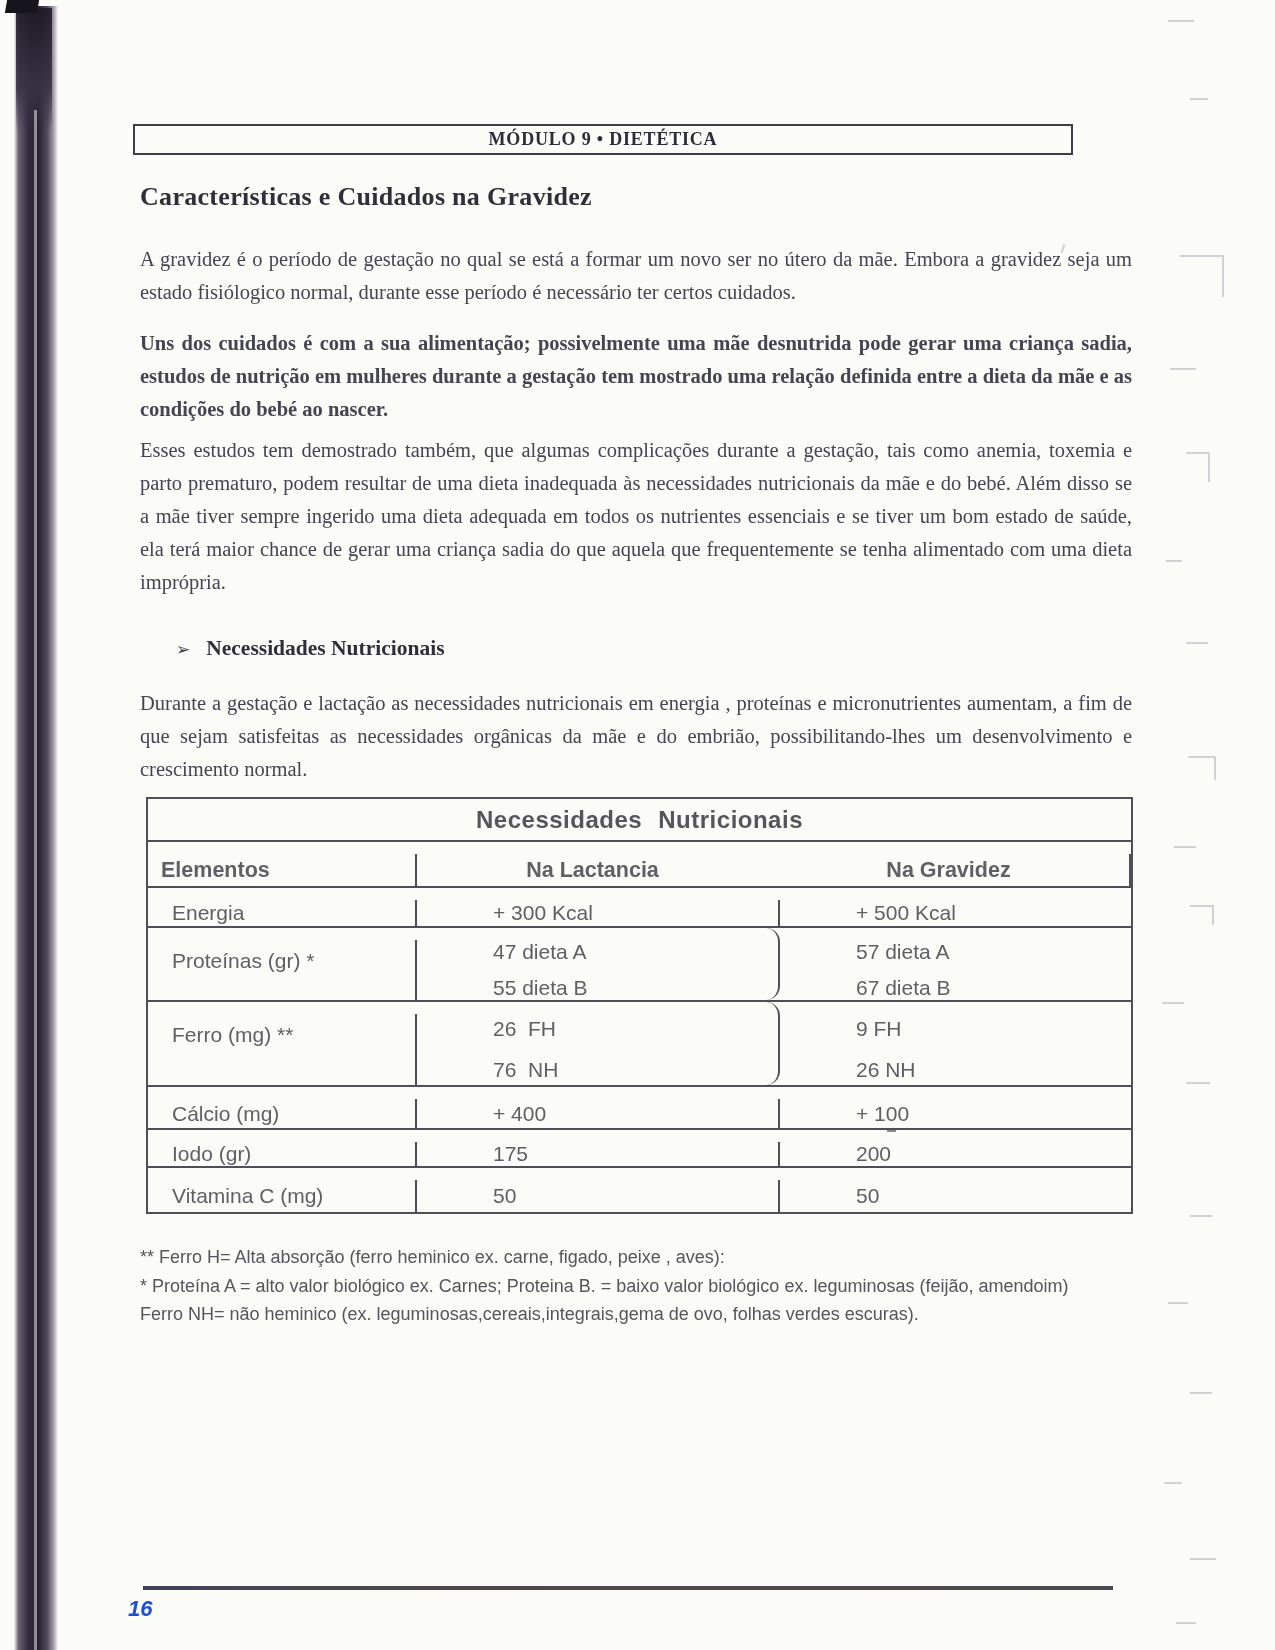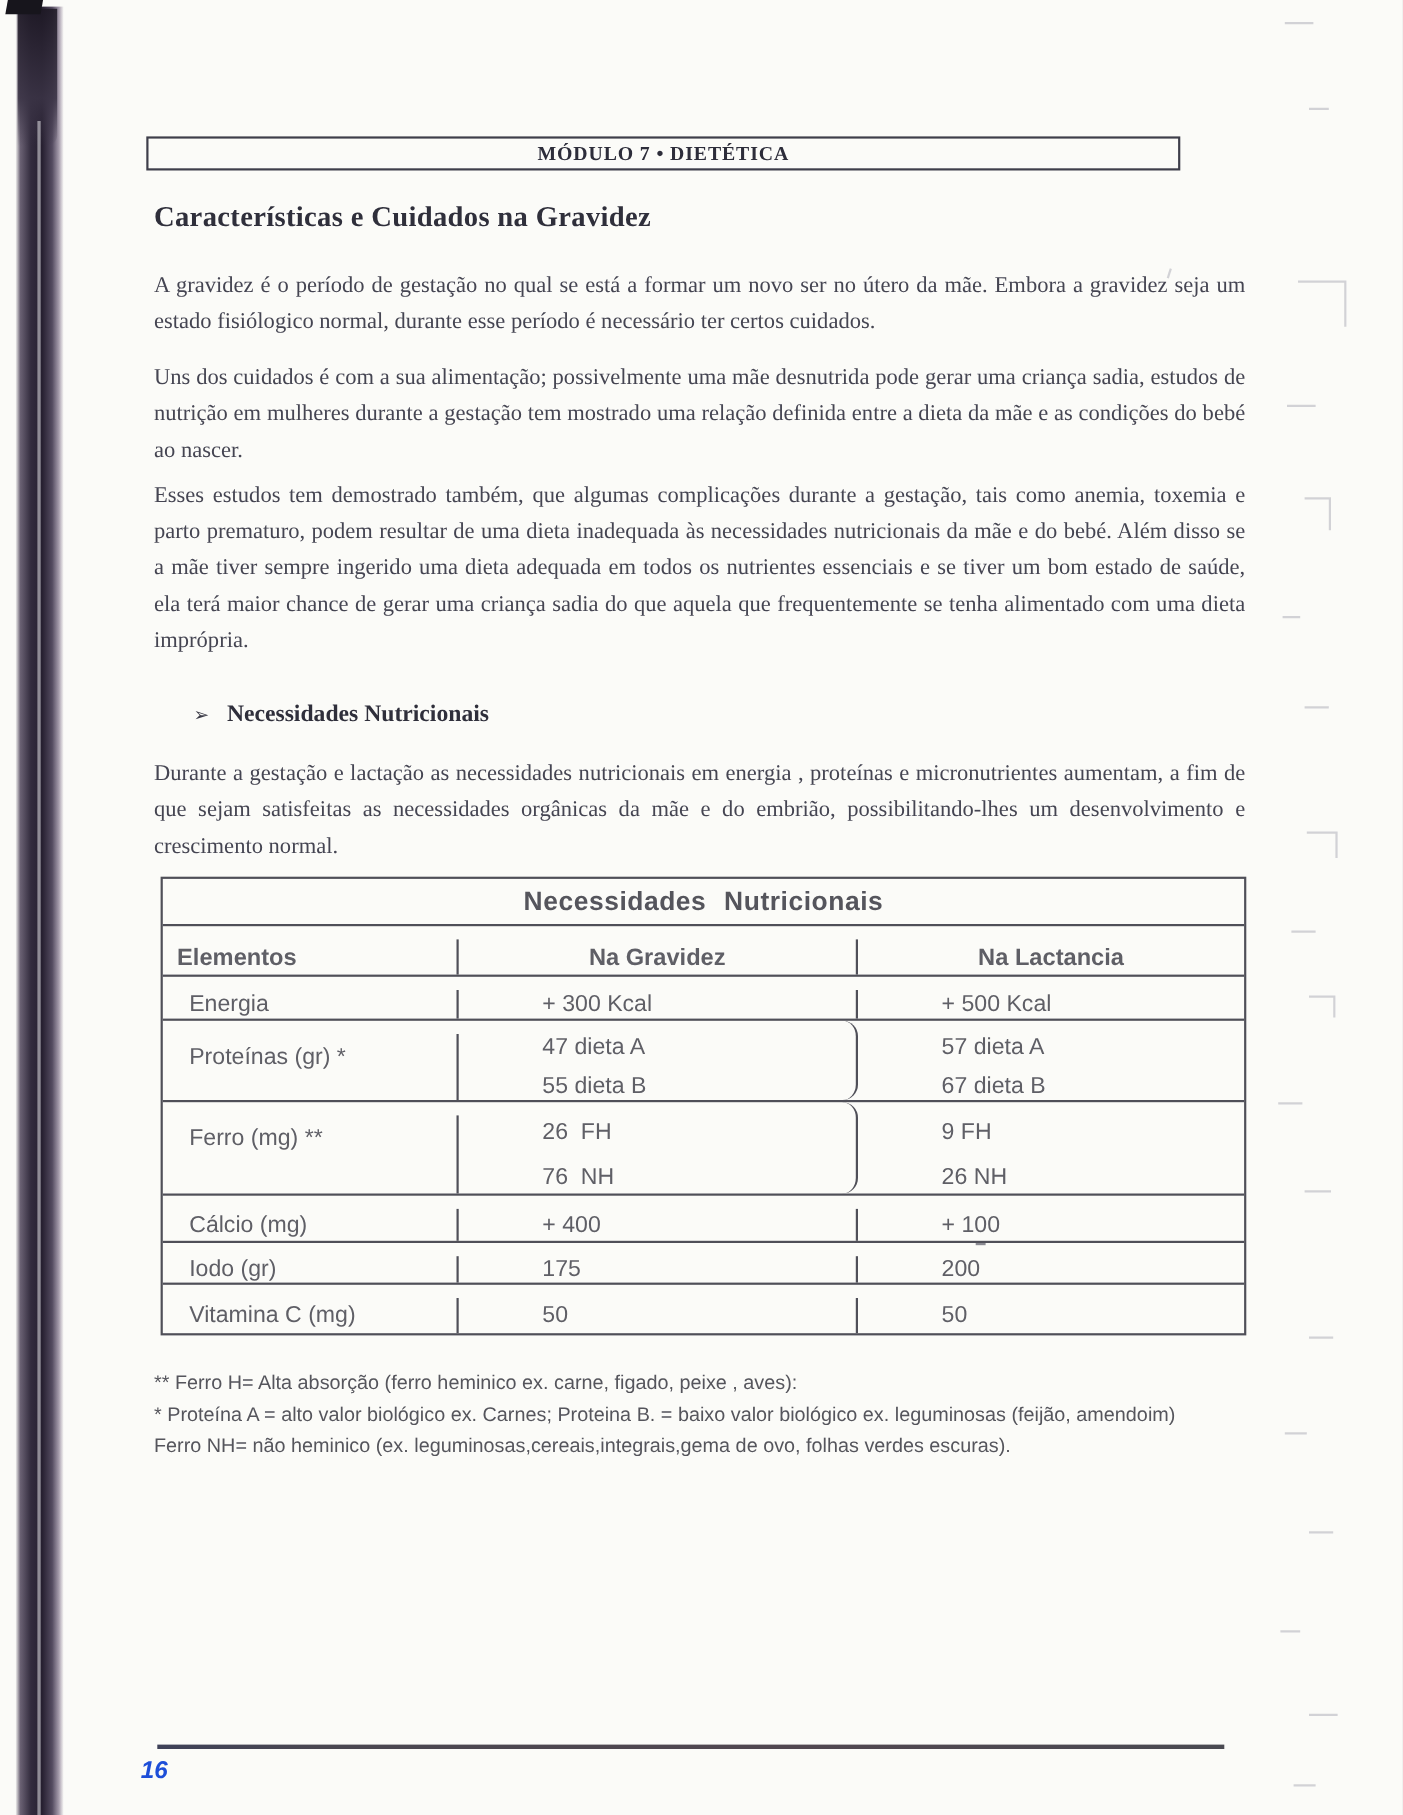--- a/index.html
+++ b/index.html
@@ -54,21 +54,21 @@
   .doc-title{
     position:absolute;left:140px;top:182px;
     font-weight:bold;font-size:26px;color:var(--title-text);letter-spacing:.3px;
   }
   .para{
     position:absolute;left:140px;width:992px;
     font-size:20.5px;line-height:33px;color:var(--body-text);
     text-align:justify;
   }
   .p1{top:243px;}
-  .p2{top:327px;}
+  .p2{top:327px;font-weight:bold;}
   .p3{top:434px;}
   .p4{top:687px;}
   .section-heading{
     position:absolute;left:176px;top:636px;
     display:flex;align-items:baseline;gap:16px;
   }
   .section-heading .arrow{font-size:17px;color:#3a3a46;}
   .section-heading .txt{font-weight:bold;font-size:21.5px;color:var(--title-text);}
   
   .ntable{
@@ -143,43 +143,43 @@
   <div class="ghost g-dash" style="left:1162px;top:1002px;width:22px;"></div>
   <div class="ghost g-dash" style="left:1186px;top:1082px;width:24px;"></div>
   <div class="ghost g-dash" style="left:1190px;top:1215px;width:22px;"></div>
   <div class="ghost g-dash" style="left:1168px;top:1302px;width:20px;"></div>
   <div class="ghost g-dash" style="left:1190px;top:1392px;width:22px;"></div>
   <div class="ghost g-dash" style="left:1164px;top:1482px;width:18px;"></div>
   <div class="ghost g-dash" style="left:1190px;top:1558px;width:26px;"></div>
   <div class="ghost g-dash" style="left:1176px;top:1622px;width:20px;"></div>
 
   <div class="header-box">
-    <span>MÓDULO 7 • DIETÉTICA</span>
+    <span>MÓDULO 9 • DIETÉTICA</span>
   </div>
 
   <h1 class="doc-title">Características e Cuidados na Gravidez</h1>
 
   <p class="para p1">A gravidez é o período de gestação no qual se está a formar um novo ser no útero da mãe. Embora a gravidez seja um estado fisiólogico normal, durante esse período é necessário ter certos cuidados.</p>
   <p class="para p2">Uns dos cuidados é com a sua alimentação; possivelmente uma mãe desnutrida pode gerar uma criança sadia, estudos de nutrição em mulheres durante  a gestação tem mostrado uma relação  definida entre a dieta da mãe e as condições do bebé ao nascer.</p>
   <p class="para p3">Esses estudos tem  demostrado também, que algumas complicações durante a gestação, tais como anemia, toxemia e parto prematuro, podem resultar de uma dieta inadequada às necessidades nutricionais da mãe e do bebé. Além disso se a mãe tiver sempre ingerido uma dieta adequada  em todos os nutrientes essenciais e se tiver um bom estado de saúde, ela terá  maior chance de gerar uma criança sadia do que aquela  que frequentemente se tenha alimentado com uma dieta imprópria.</p>
 
   <div class="section-heading">
     <span class="arrow">➢</span>
     <span class="txt">Necessidades Nutricionais</span>
   </div>
 
   <p class="para p4">Durante a gestação e lactação as necessidades nutricionais em energia , proteínas  e  micronutrientes aumentam, a fim de que sejam satisfeitas as necessidades orgânicas  da mãe e do embrião, possibilitando-lhes um desenvolvimento  e crescimento normal.</p>
 
   <div class="ntable">
     <div class="t-title">Necessidades Nutricionais</div>
 
     <div class="nrow r-head">
       <div class="cell th c1">Elementos</div>
+      <div class="cell th c3">Na Lactancia</div>
       <div class="cell th c2">Na Gravidez</div>
-      <div class="cell th c3">Na Lactancia</div>
     </div>
 
     <div class="nrow r-en">
       <div class="cell c1">Energia</div>
       <div class="cell c2 val">+ 300 Kcal</div>
       <div class="cell c3 val">+ 500 Kcal</div>
     </div>
 
     <div class="nrow r-pr">
       <div class="cell c1 top-label">Proteínas (gr) *</div>

